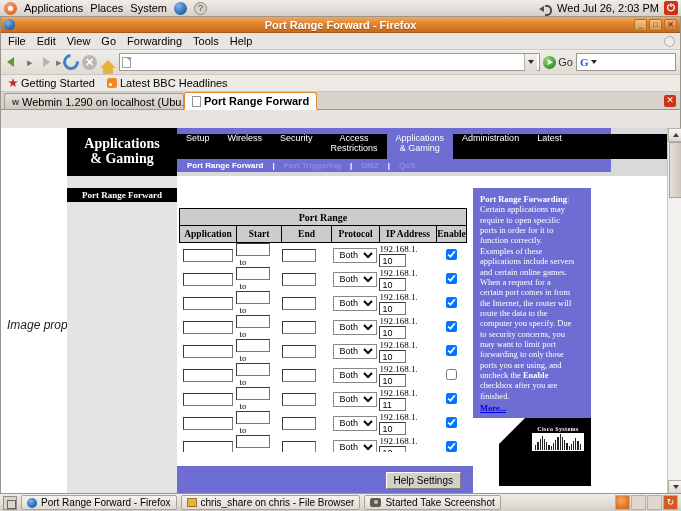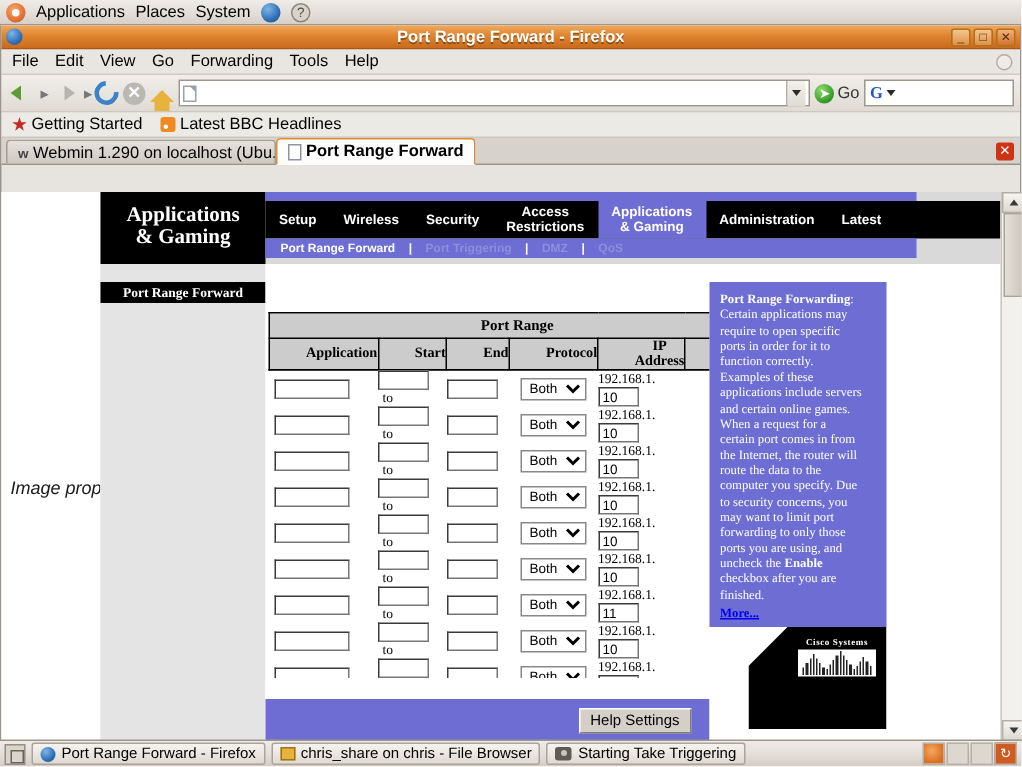--- a/index.html
+++ b/index.html
@@ -237,22 +237,22 @@
   }
   .nav-black {
     position: absolute; left: 110px; top: 6px; width: 490px; height: 25px;
     background: #000;
   }
   .nav-tabs {
     position: absolute; left: 110px; top: 6px; height: 25px;
     display: flex; align-items: stretch;
   }
   .nav-tab {
-    color: #fff; font-size: 9px; font-weight: bold; padding: 0 9px;
-    display: flex; flex-direction: column; align-items: center; justify-content: center;
+    color: #fff; font-size: 9px; font-weight: normal; padding: 0 9px;
+    display: flex; flex-direction: column; align-items: center; justify-content: flex-start;
     line-height: 1.1; text-align: center; white-space: nowrap; cursor: pointer;
   }
   .nav-tab.active { background: #6d6dd4; color: #fff; }
   .nav-sub {
     position: absolute; left: 110px; top: 31px; width: 434px; height: 13px;
     background: #6d6dd4; display: flex; align-items: center; gap: 0px;
     padding-left: 10px; font-size: 8px; font-weight: bold;
   }
   .nav-sub a { color: #ffffff; text-decoration: none; }
   .nav-sub a.dim { color: #8e8edd; }
@@ -317,21 +317,20 @@
   }
   .pr-title {
     background: #cccccc; text-align: center; font-weight: bold;
     font-size: 10px; height: 17px;
     font-family: "Liberation Serif", serif;
   }
   .pr-head td {
     background: #cccccc; text-align: center; font-weight: bold;
     font-size: 9.5px; height: 17px;
     font-family: "Liberation Serif", serif;
-    padding-left: 24px;
   }
   .pr-body td { border: none; height: 20px; background: #fff; vertical-align: middle; }
   .pr-body tr td:first-child { padding-left: 3px; }
   .cell-app { width: 58px; }
   .cell-start { width: 48px; }
   .cell-end { width: 54px; }
   .cell-proto { width: 49px; text-align: center; }
   .cell-ip { width: 62px; }
   .cell-en { width: 30px; text-align: center; }
 
@@ -432,20 +431,25 @@
 <div id="screen">
 
   <div class="gnome-panel">
     <div class="gp-left">
       <div class="ubuntu-logo"></div>
       <span class="gp-item">Applications</span>
       <span class="gp-item">Places</span>
       <span class="gp-item">System</span>
       <div class="ff-globe"></div>
       <div class="help-icon">?</div>
+    </div>
+    <div class="gp-right">
+      <div class="vol-icon"></div>
+      <span class="gp-item">Wed Jul 26,  2:03 PM</span>
+      <div class="power-btn">⏻</div>
     </div>
   </div>
 
   <div class="ff-window">
 
     <div class="ff-titlebar">
       <div class="ff-title-icon"></div>
       <div class="ff-title-text">Port Range Forward - Firefox</div>
       <div class="ff-wbtns">
         <div class="wbtn">_</div>
@@ -730,21 +734,21 @@
     <div class="task-btn">
       <span class="tb-ff"></span>
       <span>Port Range Forward - Firefox</span>
     </div>
     <div class="task-btn">
       <span class="tb-folder"></span>
       <span>chris_share on chris - File Browser</span>
     </div>
     <div class="task-btn">
       <span class="tb-cam"></span>
-      <span>Starting Take Triggering</span>
+      <span>Started Take Screenshot</span>
     </div>
     <div class="tray">
       <div class="tray-cell tray-ff"></div>
       <div class="tray-cell"></div>
       <div class="tray-cell"></div>
       <div class="tray-cell tray-upd">↻</div>
     </div>
   </div>
 
 </div>

